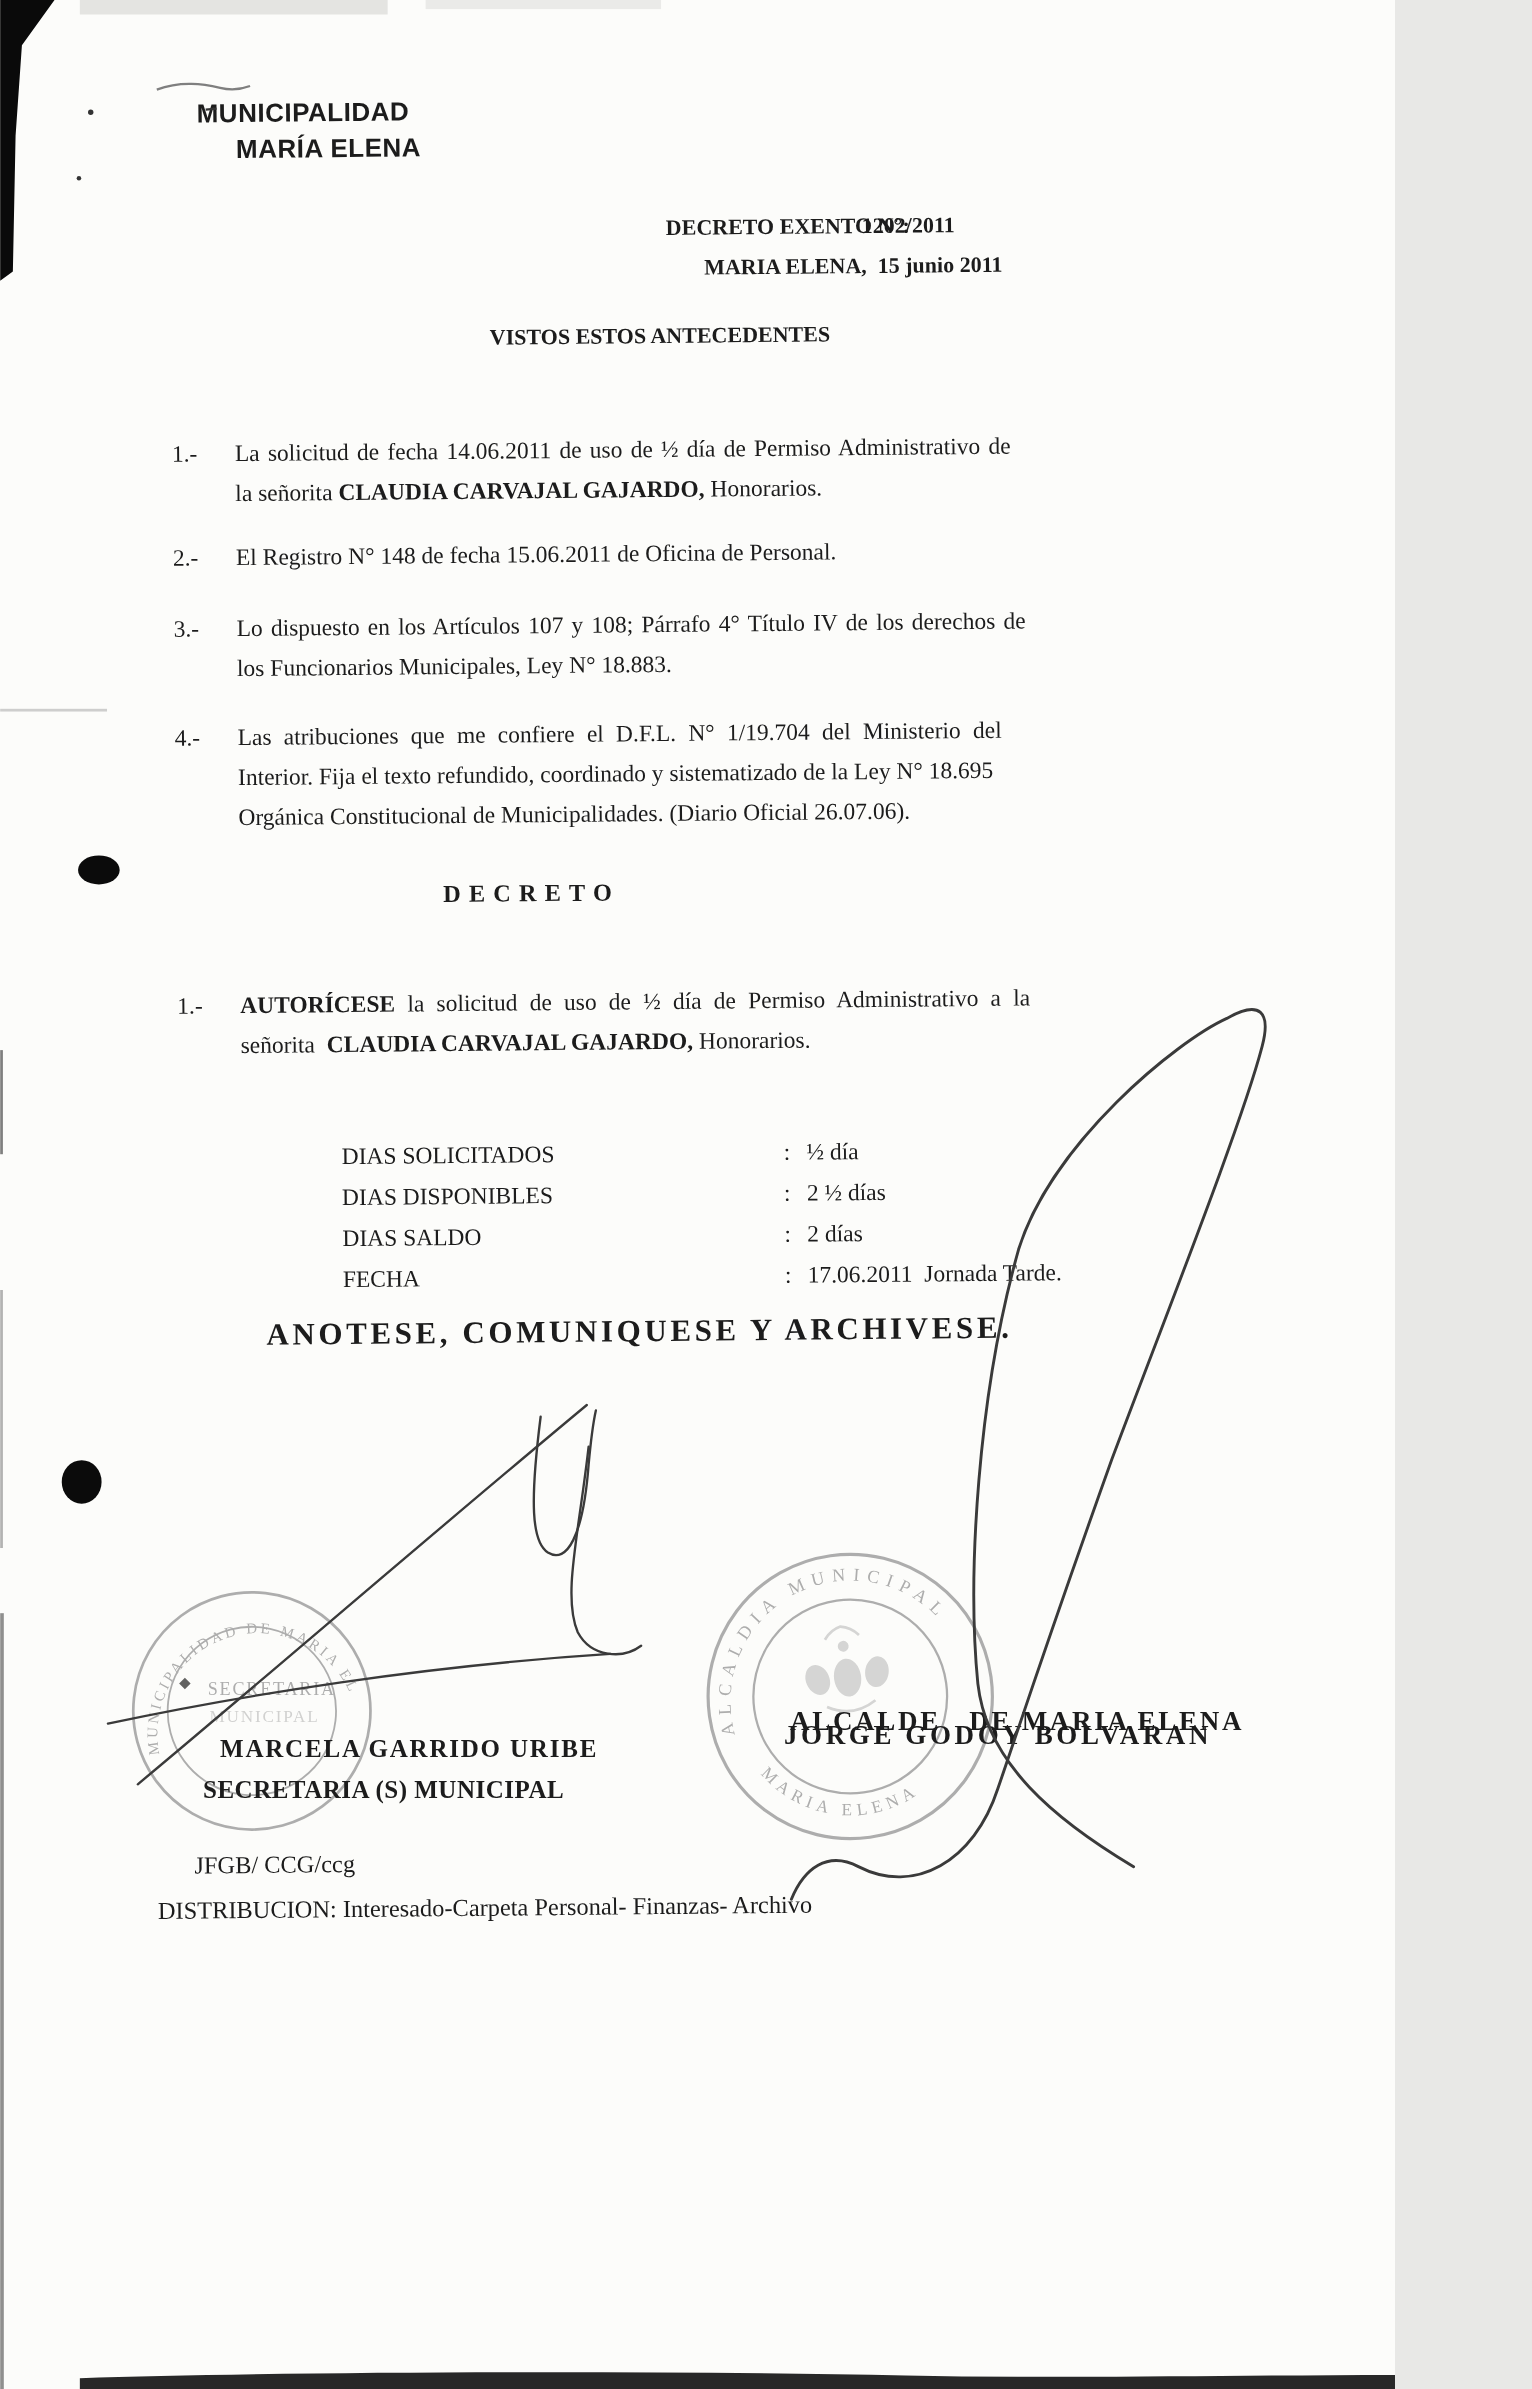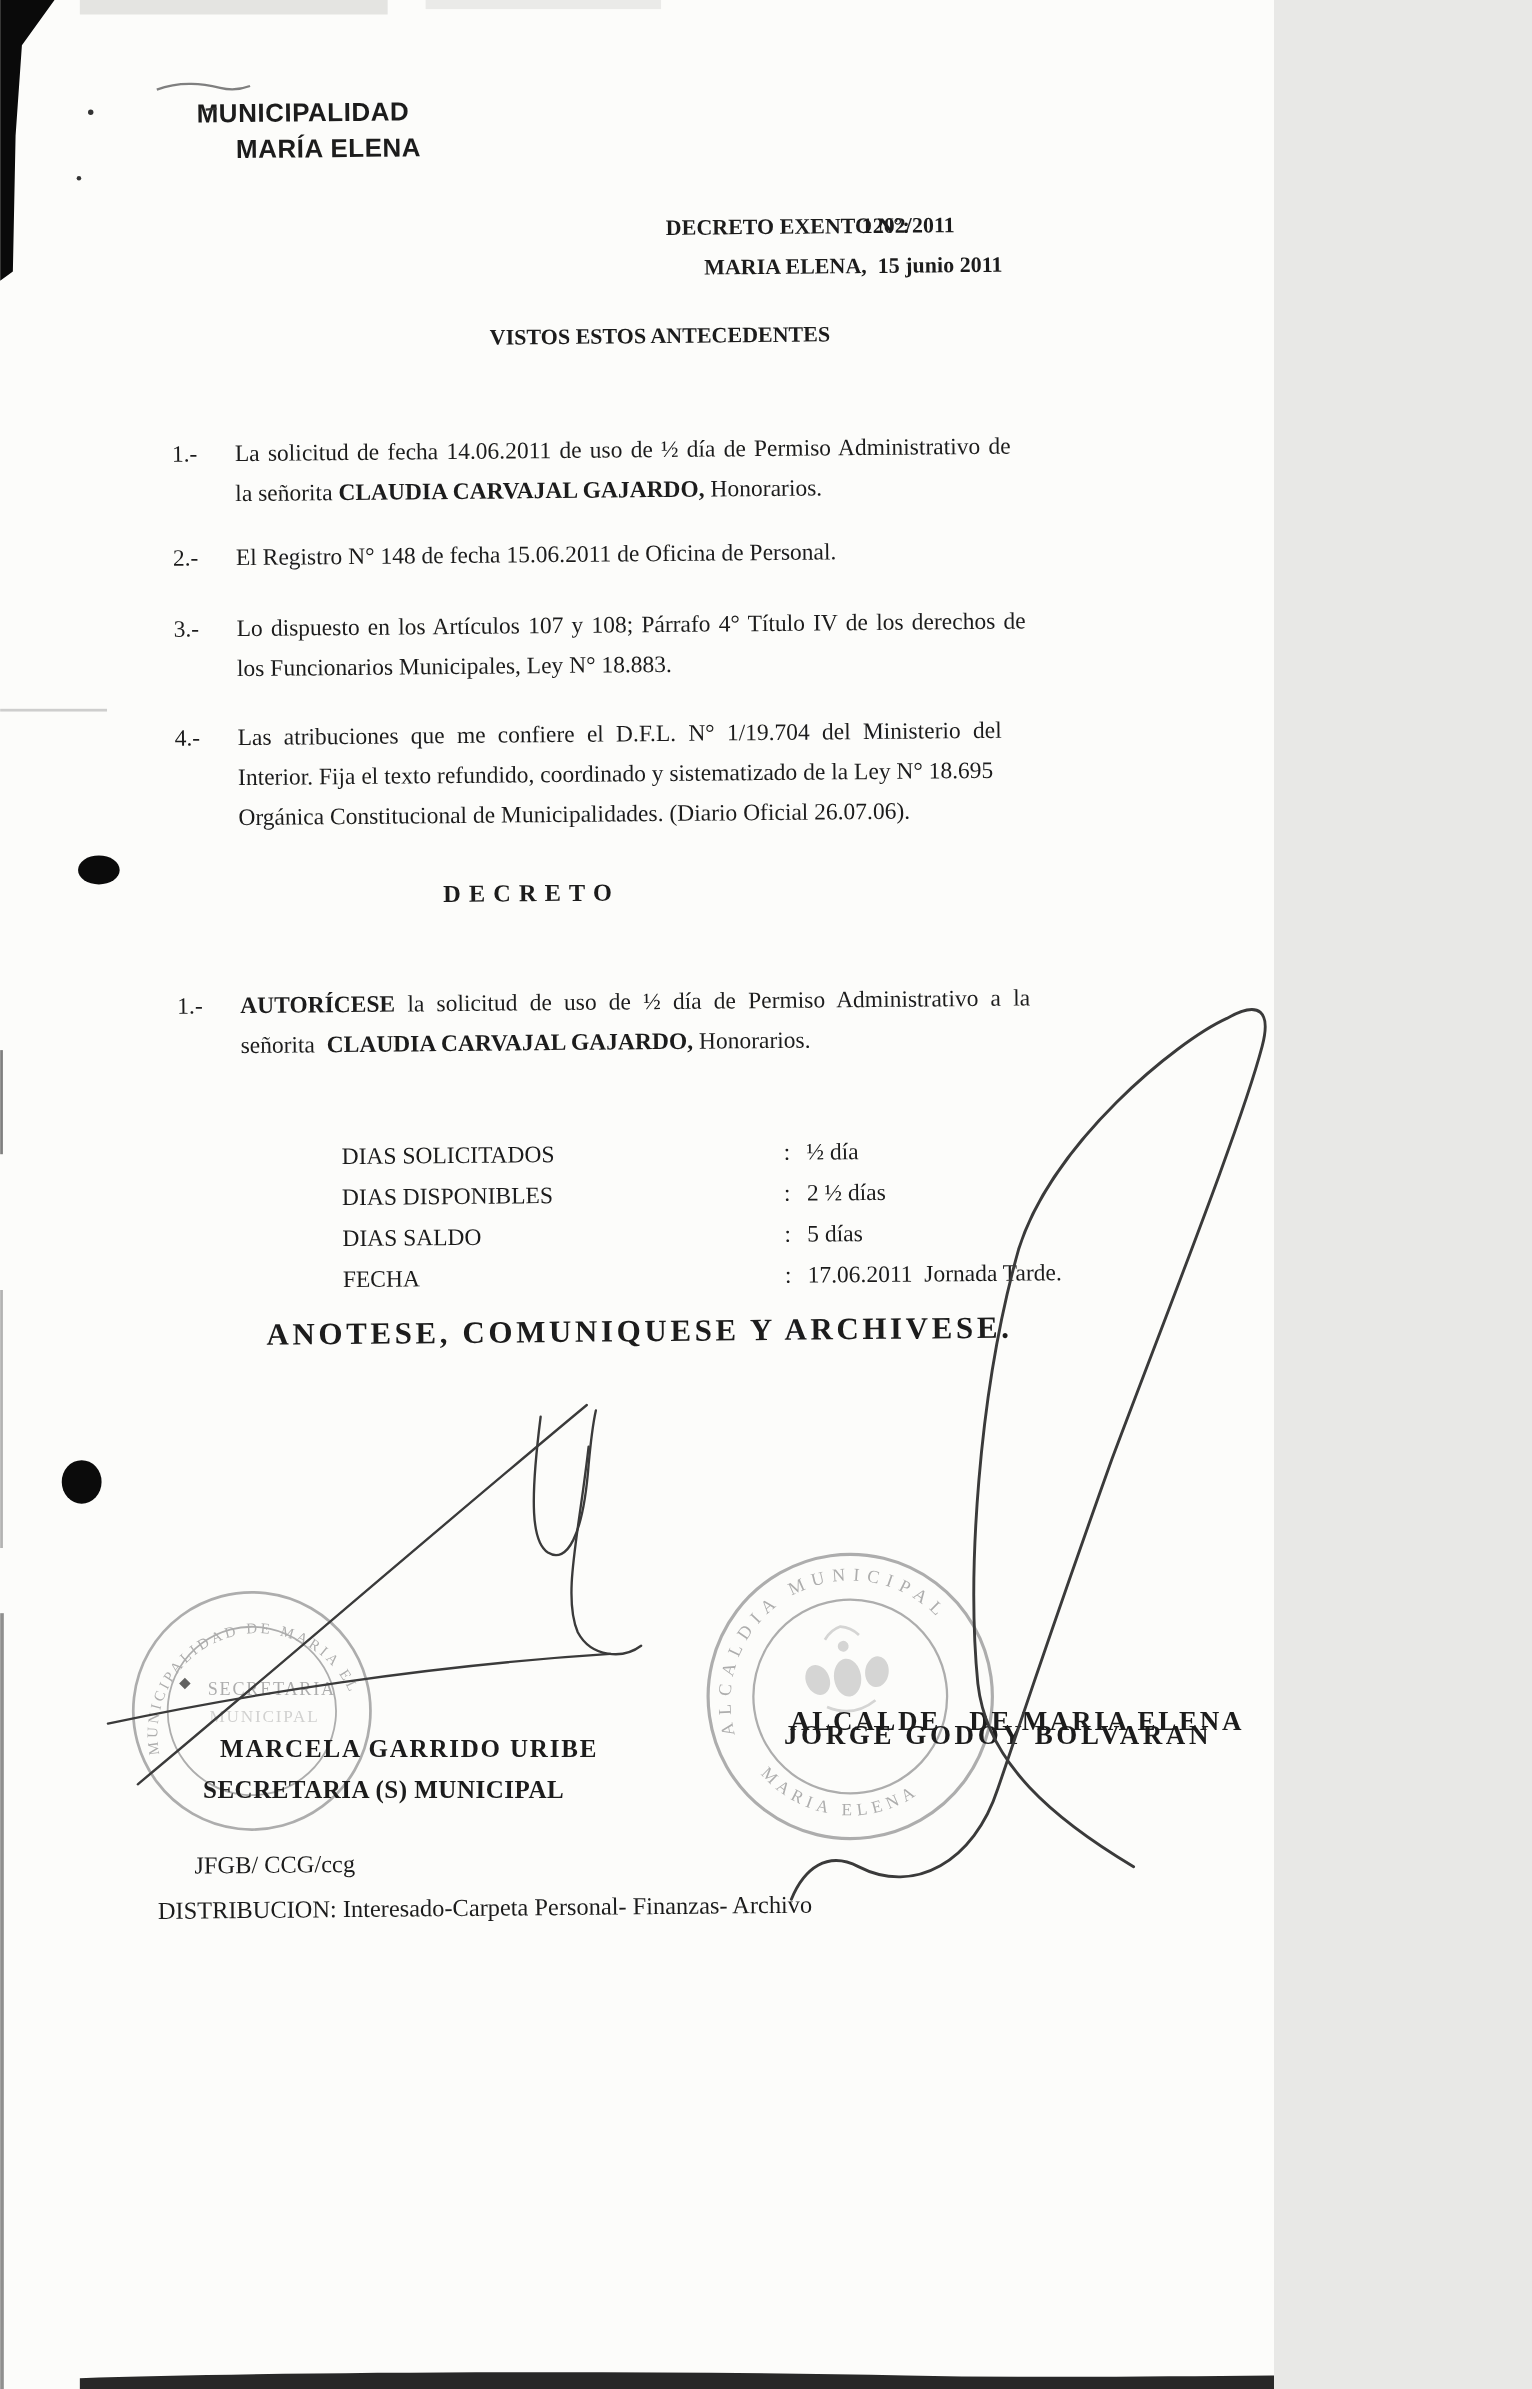--- a/index.html
+++ b/index.html
@@ -1,16 +1,16 @@
 <!DOCTYPE html>
 <html lang="es" style="--ink: #1c1c1c; --stamp: #9a9a9a; --pen: #3a3a3a; --paper: #fcfcfa;font-size:14.5px"><head>
 <meta charset="utf-8">
 <style>
   html,body{margin:0;padding:0;background:#e8e8e6;}
-  .page{position:relative;width:1274px;height:2389px;background:var(--paper,#fcfcfa);
+  .page{position:relative;width:1395px;height:2389px;background:var(--paper,#fcfcfa);
         overflow:hidden;font-family:"Liberation Serif",serif;color:var(--ink,#1c1c1c);}
   .layer{position:absolute;left:0;top:0;width:1533px;height:2389px;pointer-events:none;}
   .printed{position:absolute;left:0;top:0;width:1533px;height:2389px;z-index:2;
            transform:rotate(-0.55deg);transform-origin:766px 1087px;}
   .abs{position:absolute;}
   .sans{font-family:"Liberation Sans",sans-serif;}
   .b{font-weight:bold;}
   .line{white-space:pre;line-height:40px;font-size:23.5px;}
   .j{word-spacing:2.3px;} .jj{word-spacing:6.3px;}
   .item{position:absolute;left:178px;}
@@ -96,21 +96,21 @@
     </div>
 
     <div class="abs dias">
       <div class="row">
         <span class="lbl">DIAS SOLICITADOS</span><span>:</span><span class="val">½ día</span>
       </div>
       <div class="row">
         <span class="lbl">DIAS DISPONIBLES</span><span>:</span><span class="val">2 ½ días</span>
       </div>
       <div class="row">
-        <span class="lbl">DIAS SALDO</span><span>:</span><span class="val">5 días</span>
+        <span class="lbl">DIAS SALDO</span><span>:</span><span class="val">2 días</span>
       </div>
       <div class="row">
         <span class="lbl">FECHA</span><span>:</span><span class="val">17.06.2011  Jornada Tarde.</span>
       </div>
     </div>
 
     <div class="abs anotese">ANOTESE, COMUNIQUESE Y ARCHIVESE.</div>
 
     <div class="abs foot1">JFGB/ CCG/ccg</div>
     <div class="abs foot2">DISTRIBUCION: Interesado-Carpeta Personal- Finanzas- Archivo</div>

